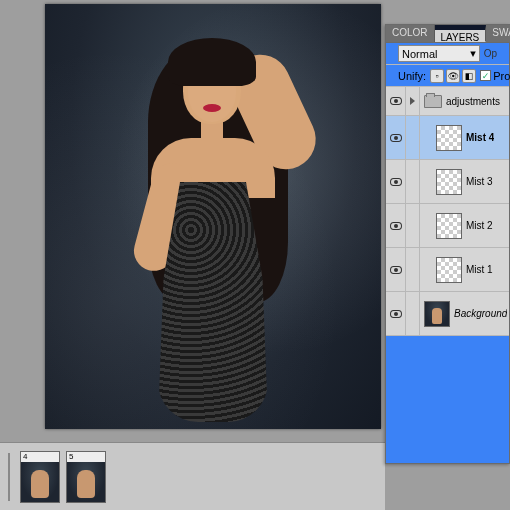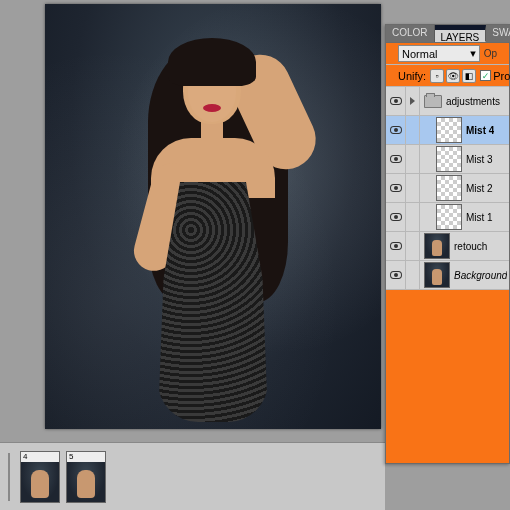--- a/index.html
+++ b/index.html
@@ -21,37 +21,37 @@
   .dress { position:absolute; left:55px; top:140px; width:110px; height:240px; background:repeating-radial-gradient(circle at 30% 20%, #1a1a1a 0 3px, #3a3a3a 3px 6px), #222; border-radius:10px 10px 40px 40px; clip-path:polygon(20% 0,80% 0,95% 40%,100% 100%,0 100%,5% 40%); }
 
   .thumbs { position:absolute; left:0; bottom:0; width:385px; height:68px; background:#c8c8c8; border-top:1px solid #888; display:flex; align-items:center; padding-left:4px; gap:6px; }
   .th-sep { width:2px; height:48px; background:#888; margin:0 4px; }
   .thumb { width:40px; height:52px; background:#fff; border:1px solid #666; display:flex; flex-direction:column; }
   .thumb-img { flex:1; background:radial-gradient(ellipse at 50% 30%, #3a4652 0%, #1e2530 70%); position:relative; }
   .thumb-fig { position:absolute; left:50%; top:20%; transform:translateX(-50%); width:18px; height:28px; background:#c89870; border-radius:8px 8px 4px 4px; }
   .thumb-label { height:10px; font-size:8px; text-align:left; padding-left:2px; color:#000; background:#eee; line-height:10px; }
 
   
-  .panel { position:absolute; right:0; top:24px; width:125px; height:440px; background:#f97316; border:1px solid #6b6b6b; box-shadow:-1px 1px 3px rgba(0,0,0,0.3); }
+  .panel { position:absolute; right:0; top:24px; width:125px; height:440px; background:#3b82f6; border:1px solid #6b6b6b; box-shadow:-1px 1px 3px rgba(0,0,0,0.3); }
   .tabs { display:flex; height:18px; background:#969696; border-bottom:1px solid #6b6b6b; }
   .tab { padding:2px 6px; color:#ddd; background:#6f6f6f; border-right:1px solid #5a5a5a; font-size:10px; cursor:pointer; }
   .tab.active { background:#d6d6d6; color:#000; border-top:5px solid #0f172a; border-bottom:1px solid #d6d6d6; }
   
   .panel-row { display:flex; align-items:center; height:22px; padding:2px 12px; gap:4px; border-bottom:1px solid #b8b8b8; }
   .blend-select { flex:1; height:17px; background:#eaeaea; border:1px solid #888; font-size:10px; padding:0 3px; display:flex; align-items:center; justify-content:space-between; cursor:pointer; }
   .op-label { font-size:10px; color:#333; }
   .unify-icons { display:flex; gap:2px; }
   .uicon { width:14px; height:14px; border:1px solid #888; background:#e4e4e4; border-radius:2px; display:flex; align-items:center; justify-content:center; font-size:9px; }
   .lock-icons { display:flex; gap:2px; }
   .licon { width:16px; height:14px; border:1px solid #999; background:#e4e4e4; display:flex; align-items:center; justify-content:center; }
   .checker-sm { background-image:linear-gradient(45deg,#ccc 25%,transparent 25%,transparent 75%,#ccc 75%),linear-gradient(45deg,#ccc 25%,transparent 25%,transparent 75%,#ccc 75%); background-size:6px 6px; background-position:0 0,3px 3px; background-color:#fff; }
   
   .layers-list { height:330px; overflow:hidden; }
   .layer { display:flex; align-items:center; height:29px; border-bottom:1px solid #b8b8b8; background:#d6d6d6; }
-  .layer.tall { height:29px;align-items:center; }
+  .layer.tall { height:44px;align-items:center; }
   .layer.sel { background:#a8c8ef; }
   .eye-col { width:20px; height:100%; display:flex; align-items:center; justify-content:center; border-right:1px solid #b8b8b8; }
   .eye { width:12px; height:8px; border:1px solid #333; border-radius:60%/100%; position:relative; }
   .eye::after { content:''; position:absolute; left:50%; top:50%; transform:translate(-50%,-50%); width:4px; height:4px; background:#333; border-radius:50%; }
   .tw-col { width:14px; height:100%; display:flex; align-items:center; justify-content:center; border-right:1px solid #b8b8b8; }
   .tw { width:0; height:0; border-style:solid; }
   .tw.right { border-width:4px 0 4px 5px; border-color:transparent transparent transparent #555; }
   .tw.down { border-width:5px 4px 0 4px; border-color:#555 transparent transparent transparent; }
   .indent { width:12px; }
   .folder-ic { width:18px; height:13px; background:#b8b8b8; border:1px solid #777; border-radius:1px 1px 0 0; position:relative; margin:0 4px; }
@@ -179,28 +179,20 @@
     <div class="layer tall">
       <div class="eye-col">
           <div class="eye"></div>
         </div>
       <div class="tw-col"></div>
       <div class="indent"></div>
       <div class="lthumb checker"></div>
       <span class="lname">Mist 1</span>
     </div>
 
-    <div class="layer tall">
-      <div class="eye-col">
-          <div class="eye"></div>
-        </div>
-      <div class="tw-col"></div>
-      <div class="lthumb img"></div>
-      <span class="lname">retouch</span>
-    </div>
 
     <div class="layer tall">
       <div class="eye-col">
           <div class="eye"></div>
         </div>
       <div class="tw-col"></div>
       <div class="lthumb img"></div>
       <span class="lname italic">Background</span>
     </div>
 

